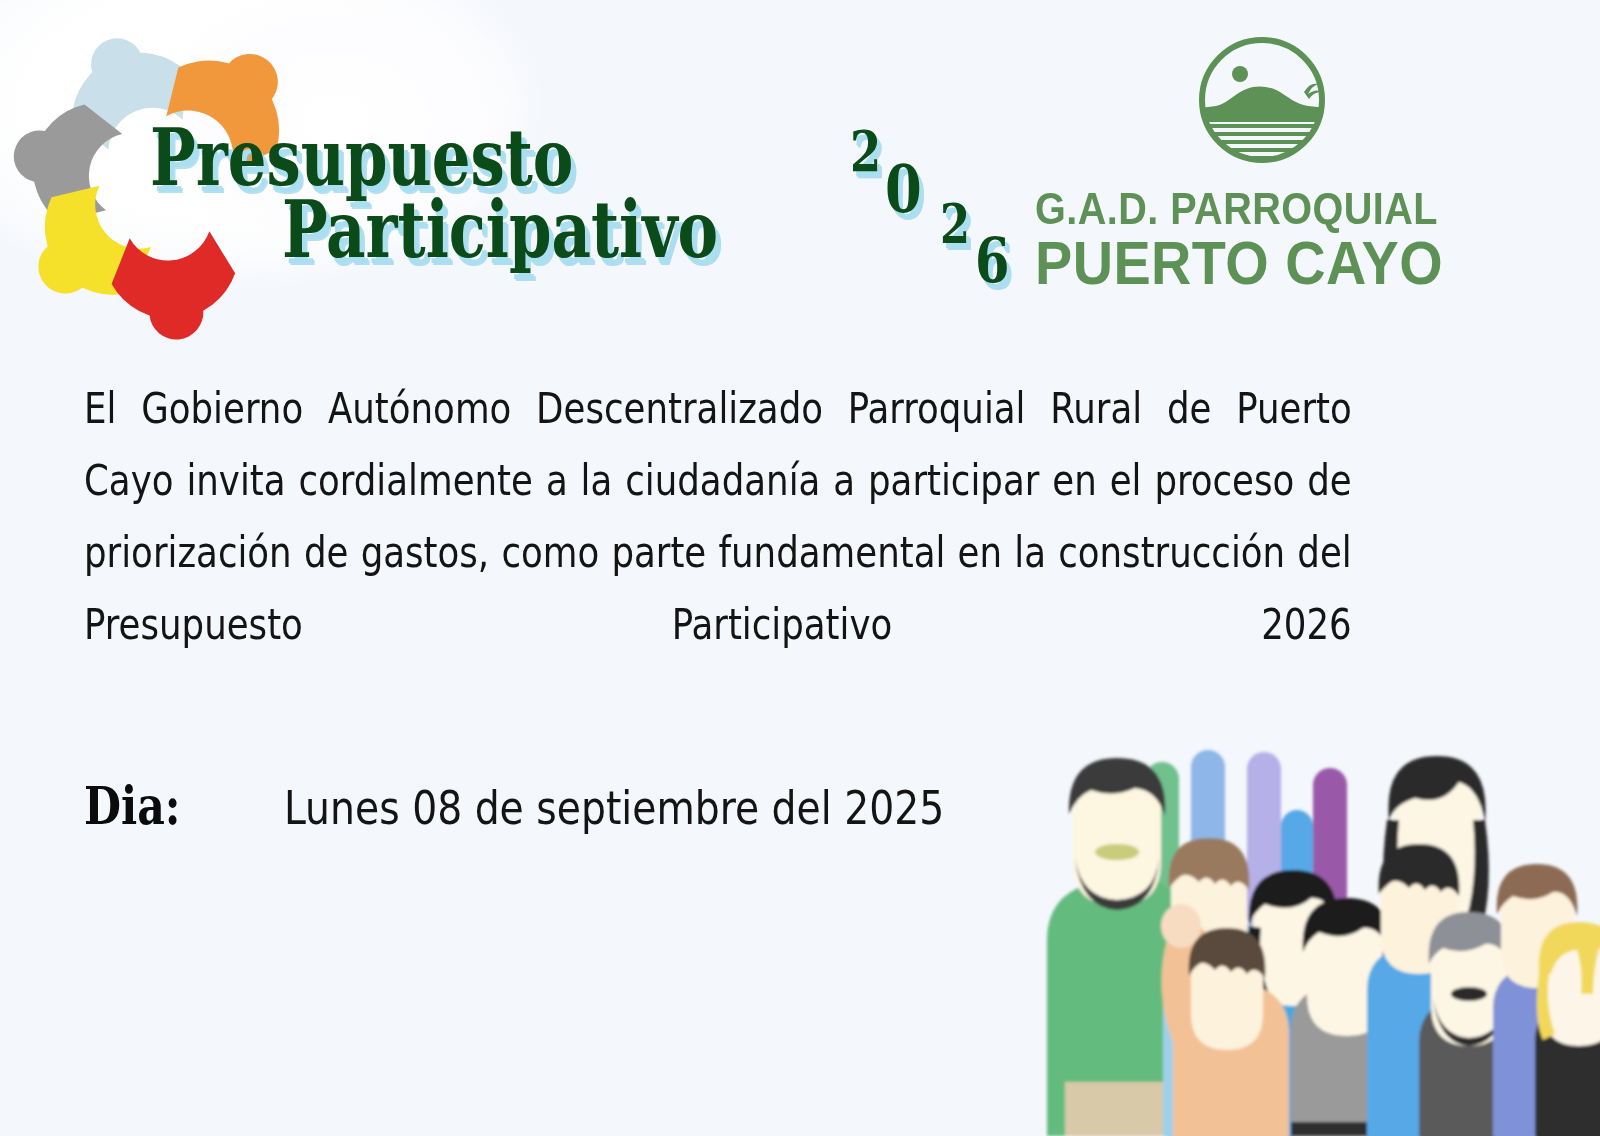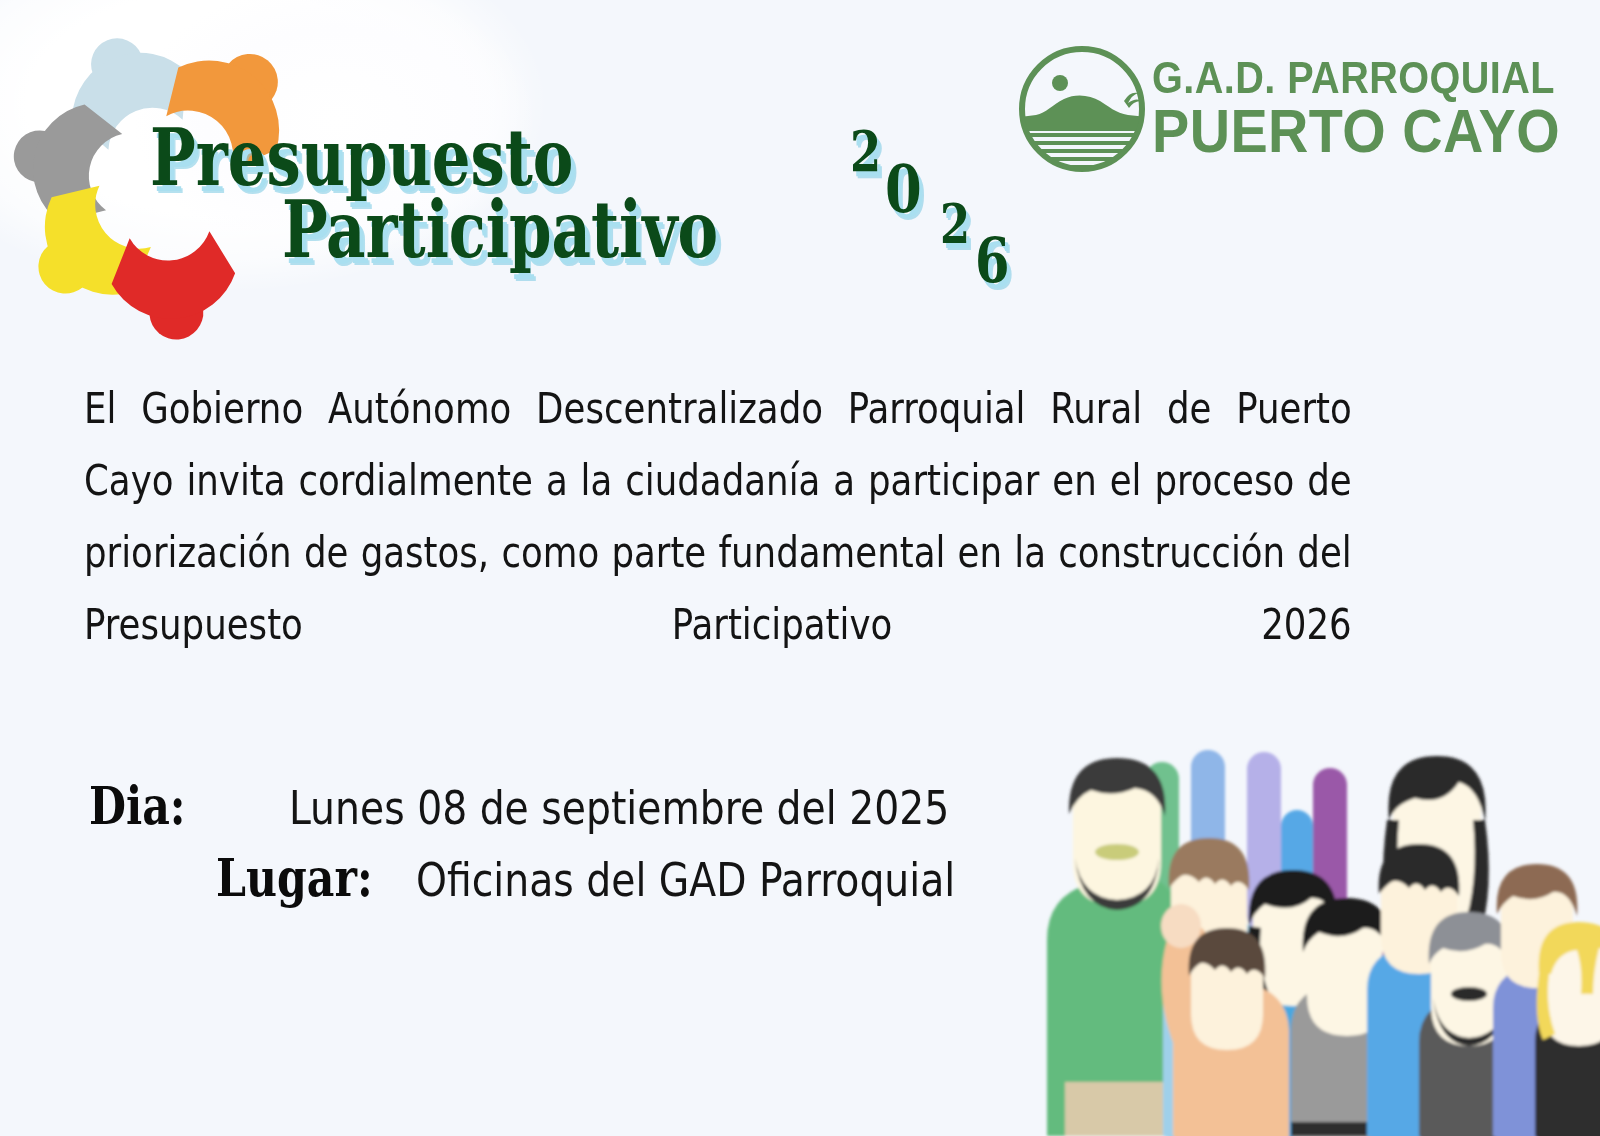--- a/index.html
+++ b/index.html
@@ -21,21 +21,21 @@
   .blob2{
     position:absolute;left:120px;top:-30px;width:430px;height:300px;
     background:radial-gradient(ellipse 55% 55% at 50% 50%, #ffffff 0%, #fdfdff 55%, rgba(255,255,255,0) 85%);
     pointer-events:none;
   }
 
   
   .teamwork{position:absolute;left:10px;top:8px;width:310px;height:340px;}
 
   
-  .logo{position:absolute;left:1012px;top:30px;width:500px;height:158px;display:flex;align-items:center;}
+  .logo{position:absolute;left:1012px;top:30px;width:500px;height:158px;display:flex;align-items:center;gap:18px;flex-direction:column;}
   .logo-mark{width:140px;height:140px;flex:0 0 140px;}
   .logo-text{display:flex;flex-direction:column;justify-content:center;line-height:0.95;}
   .logo-l1{
     font-family:"Liberation Sans", sans-serif;
     font-weight:bold;font-size:44px;letter-spacing:0.5px;
     color:#5d9156;transform:scaleX(0.9);transform-origin:left center;
     white-space:nowrap;
   }
   .logo-l2{
     font-family:"Liberation Sans", sans-serif;
@@ -76,21 +76,21 @@
     font-family:"DejaVu Sans Condensed","Liberation Sans", sans-serif;
     font-size:43px;line-height:72px;color:#141414;
     text-align:justify;
     transform:scaleX(0.92);transform-origin:left top;
     font-weight:300;
   }
   .para::after{content:"";display:inline-block;width:100%;}
 
   
   .details{position:absolute;left:84px;top:775px;width:900px;}
-  .drow{display:flex;align-items:baseline;height:72px;justify-content:flex-end;}
+  .drow{display:flex;align-items:baseline;height:72px;}
   .dlabel{
     width:200px;flex:0 0 200px;
     font-family:"DejaVu Serif", serif;
     font-weight:bold;font-size:52px;color:#0b0b0b;
     transform:scaleX(0.82);transform-origin:left center;
     white-space:nowrap;
   }
   .dvalue{
     font-family:"DejaVu Sans Condensed","Liberation Sans", sans-serif;
     font-weight:300;font-size:46px;color:#141414;
@@ -179,24 +179,20 @@
     <div class="yr yr4">6</div>
   </div>
 
   <div class="para">El Gobierno Autónomo Descentralizado Parroquial Rural de Puerto Cayo invita cordialmente a la ciudadanía a participar en el proceso de priorización de gastos, como parte fundamental en la construcción del Presupuesto Participativo 2026</div>
 
   <div class="details">
     <div class="drow">
       <div class="dlabel">Dia:</div>
       <div class="dvalue">Lunes 08 de septiembre del 2025</div>
     </div>
-    <div class="drow">
-      <div class="dlabel">Lugar:</div>
-      <div class="dvalue">Oficinas del GAD Parroquial</div>
-    </div>
   </div>
 
   <div class="crowd">
     <svg viewBox="0 0 610 446" width="610" height="446" xmlns="http://www.w3.org/2000/svg">
       <defs>
         <filter id="soft" x="-10%" y="-10%" width="120%" height="120%">
           <feGaussianBlur stdDeviation="1.6"></feGaussianBlur>
         </filter>
       </defs>
       <g filter="url(#soft)">

